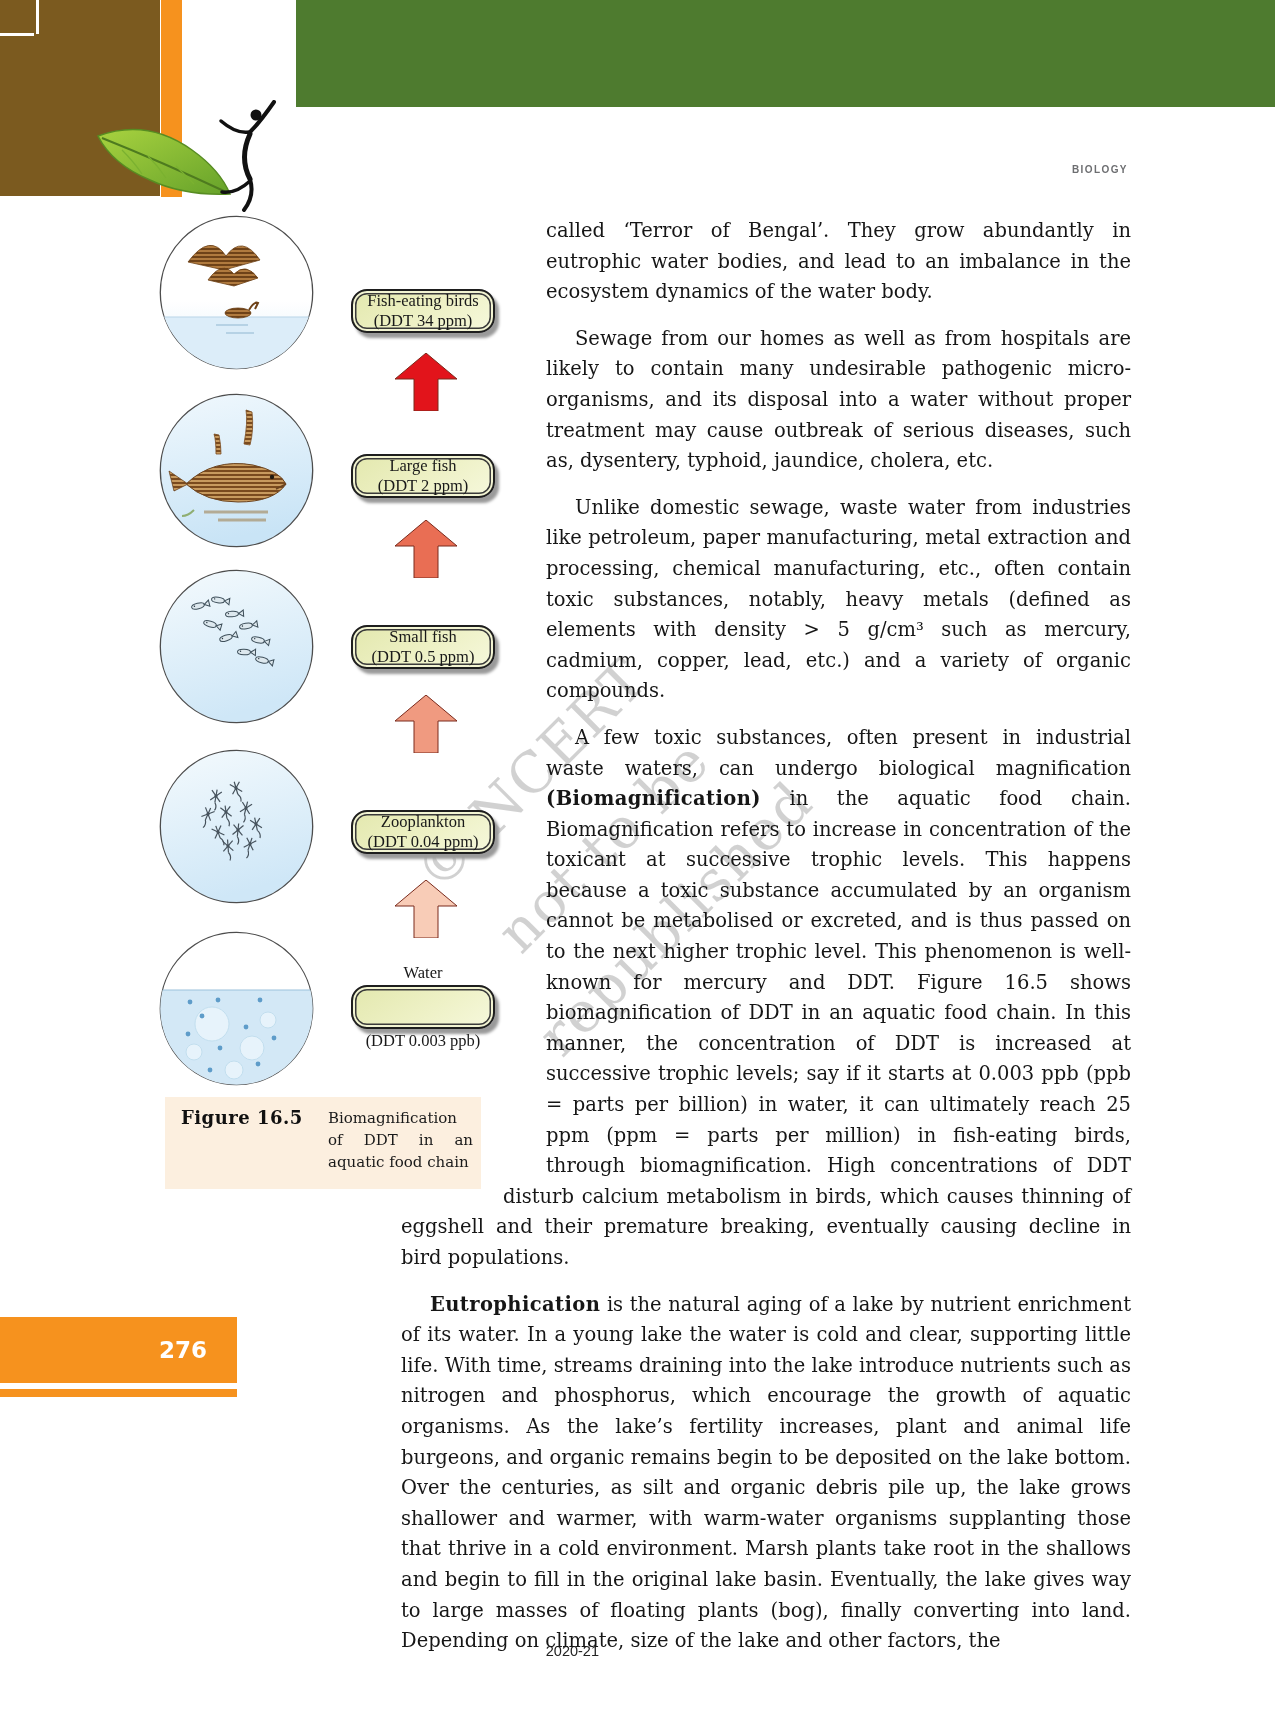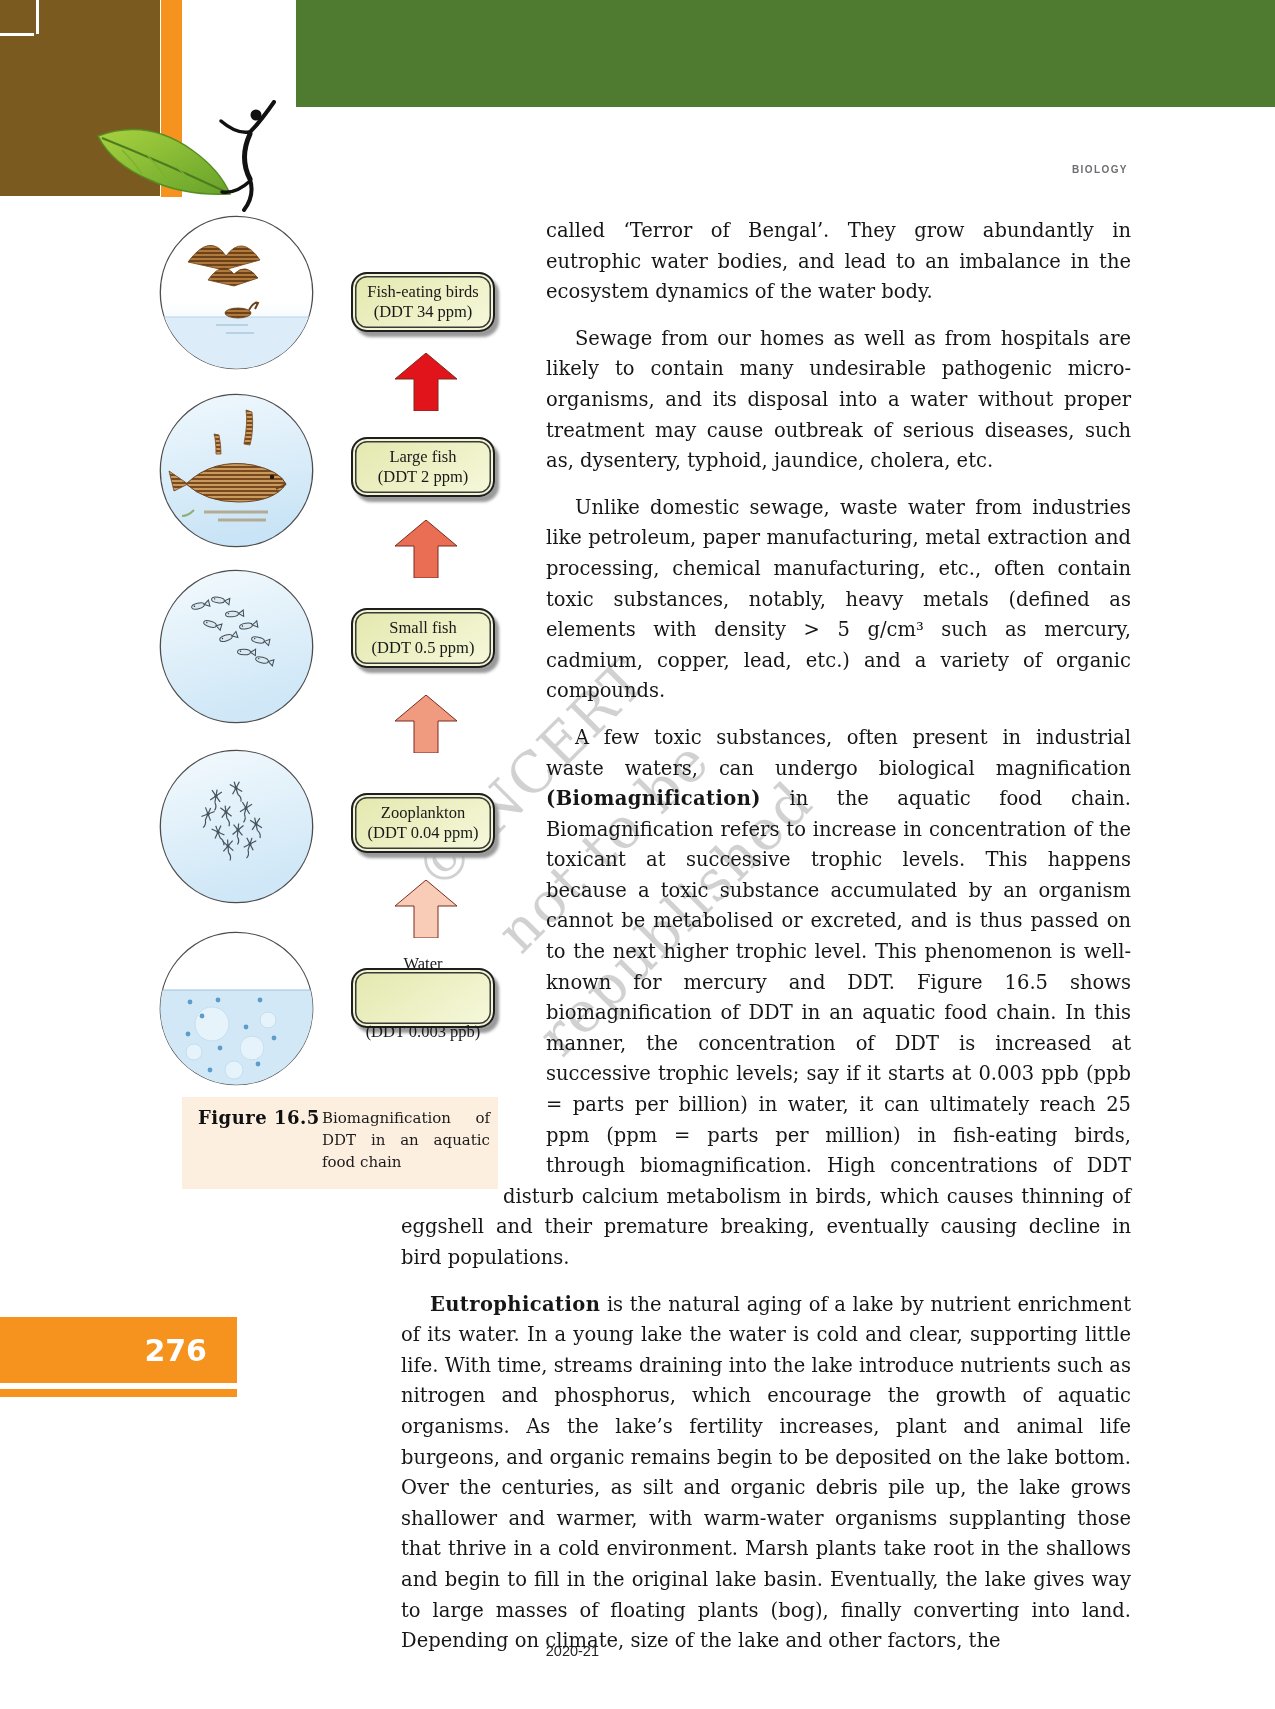--- a/index.html
+++ b/index.html
@@ -28,55 +28,55 @@
     transform:rotate(-45deg); z-index:1; pointer-events:none;
     color:#8f8f8f; opacity:0.40; font-size:56px; letter-spacing:2px;
     text-align:center; line-height:102px; font-family:"DejaVu Serif", serif;
   }
 
   
   .figure { position:absolute; left:150px; top:210px; width:346px; height:990px; z-index:2; }
   .circ { position:absolute; left:8px; width:157px; height:157px; }
   .circ svg { display:block; }
   .level-box {
-    position:absolute; left:201px; width:144px; height:60px; box-sizing:border-box;
+    position:absolute; left:201px; width:144px; height:44px; box-sizing:border-box;
     background:linear-gradient(145deg,#e3e8ae 0%, #eef1c6 55%, #f6f8dc 100%);
     border:2px solid #1e1e1e; border-radius:16px;
     box-shadow:4px 5px 3px #9a9a9a, inset 0 0 0 2px #f2f4d2, inset 0 0 0 3.5px #3a3a3a;
     display:flex; flex-direction:column; align-items:center; justify-content:center;
     font-family:"Liberation Serif", serif; font-size:16.5px; line-height:20px; color:#191919;
-    text-align:center; z-index:3;
+    text-align:center; z-index:3;margin-top:17px;
   }
   .arrow { position:absolute; left:245px; width:62px; height:58px; }
   .lb0 { top:62px; } .lb1 { top:227px;align-items:center; } .lb2 { top:398px; } .lb3 { top:583px; } .lb4 { top:758px;gap:48px; }
   .cc0 { top:4px; } .cc1 { top:182px; } .cc2 { top:358px; } .cc3 { top:538px; } .cc4 { top:720px; }
   .ar0 { top:143px; } .ar1 { top:310px; } .ar2 { top:485px; } .ar3 { top:670px; }
 
   .caption {
-    position:absolute; left:182px; top:1097px; width:316px; min-height:81px; box-sizing:border-box;
-    background:#fcefdf; display:flex; padding:10px 8px 16px 16px; z-index:2;
+    position:absolute; left:165px; top:1097px; width:316px; min-height:81px; box-sizing:border-box;
+    background:#fcefdf; display:flex; padding:10px 8px 16px 16px; z-index:2;gap:23px;
   }
   .caption-label { font-weight:bold; font-size:18px; color:#101010; width:124px; flex:none; letter-spacing:0.5px; }
   .caption-text { flex:1; font-size:15px; line-height:22px; color:#1a1a1a; text-align:justify; }
 
   
   .textcol {
     position:absolute; left:385px; top:200px; width:762px; z-index:2;
     font-size:19.5px; line-height:30.6px; text-align:justify; color:#161616;
   }
   .fig-spacer { float:left; width:161px; height:981px; }
   .fig-spacer2 { float:left; clear:left; width:118px; height:31px; }
   .textcol p { margin:16px; text-indent:29px; }
   .textcol p.no-indent { text-indent:0; }
   .textcol b { letter-spacing:0.4px; }
 
   
   .pagenum-box {
     position:absolute; left:0; top:1317px; width:237px; height:66px; background:#f6921e;
-    color:#ffffff; font-family:"DejaVu Sans", sans-serif; font-weight:bold; font-size:30px;
+    color:#ffffff; font-family:"DejaVu Sans", sans-serif; font-weight:bold; font-size:23px;
     display:flex; align-items:center; justify-content:flex-end; padding-right:30px; box-sizing:border-box;
   }
   .pagenum-bar { position:absolute; left:0; top:1389px; width:237px; height:8px; background:#f6921e; }
   .footer-year {
     position:absolute; left:495px; top:1643px; width:104px; text-align:right;
     font-family:"Liberation Sans", sans-serif; font-size:14.5px; color:#222222;
   }
 </style>
 </head>
 <body>

